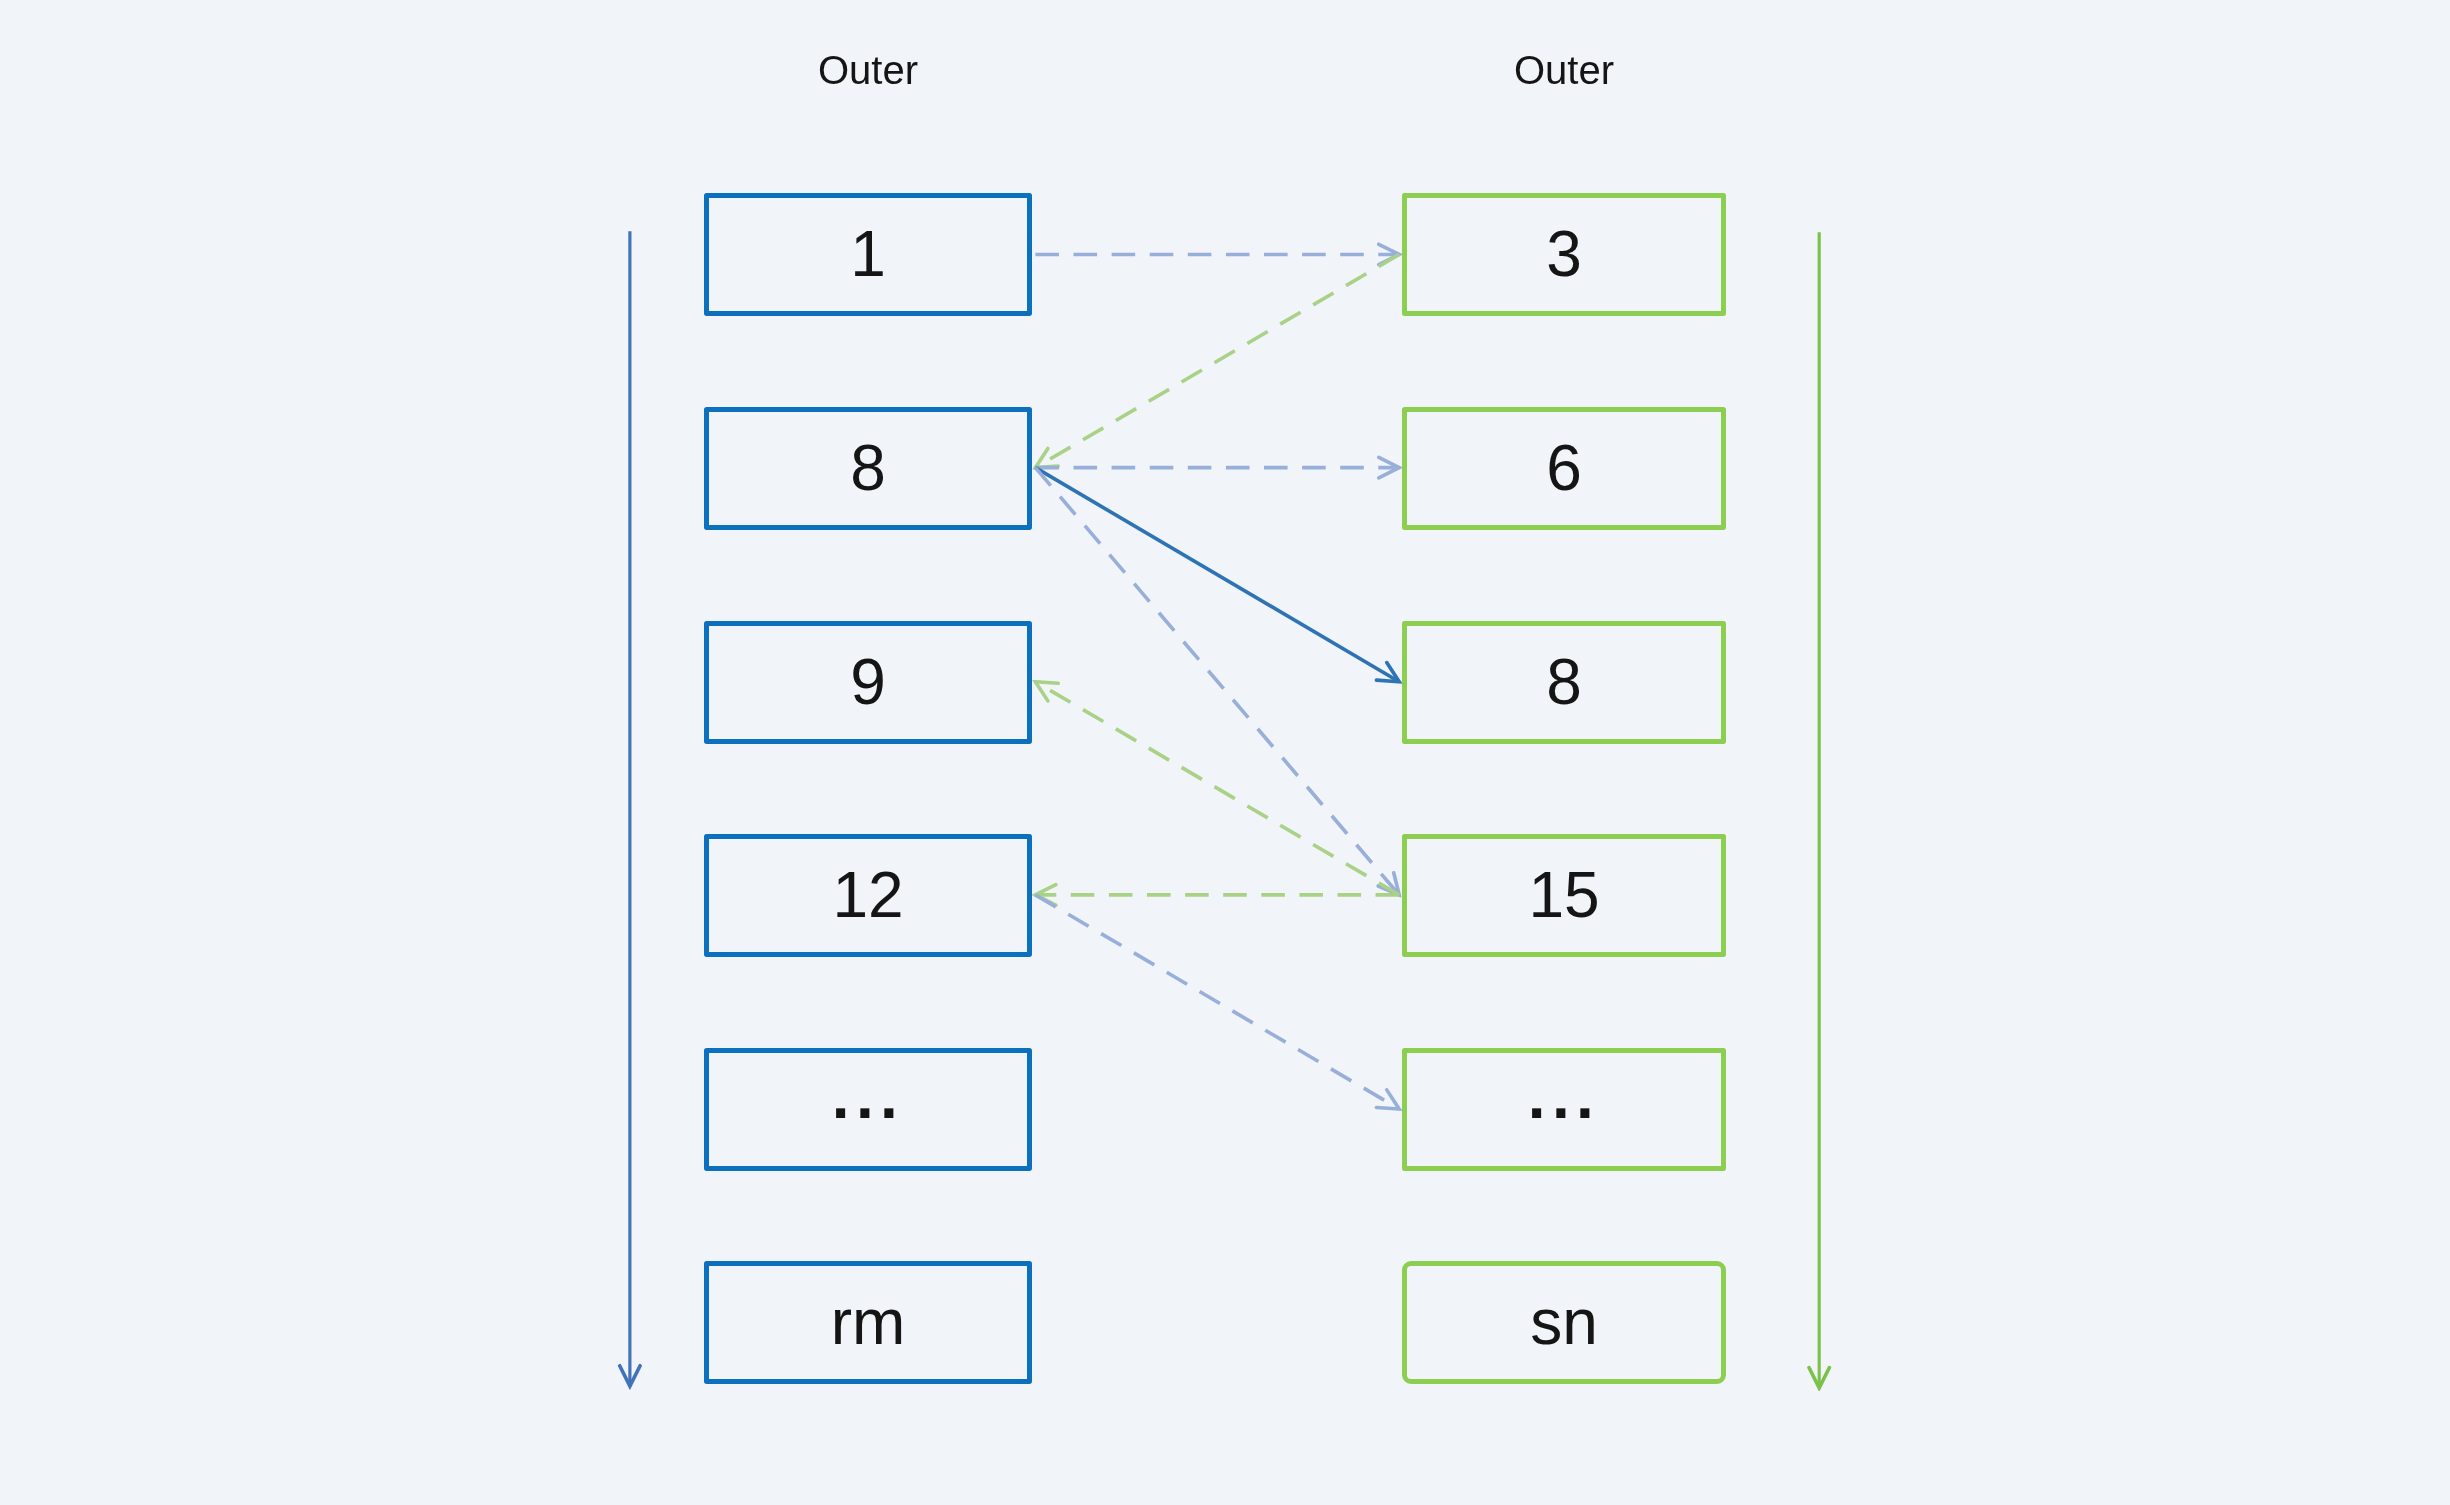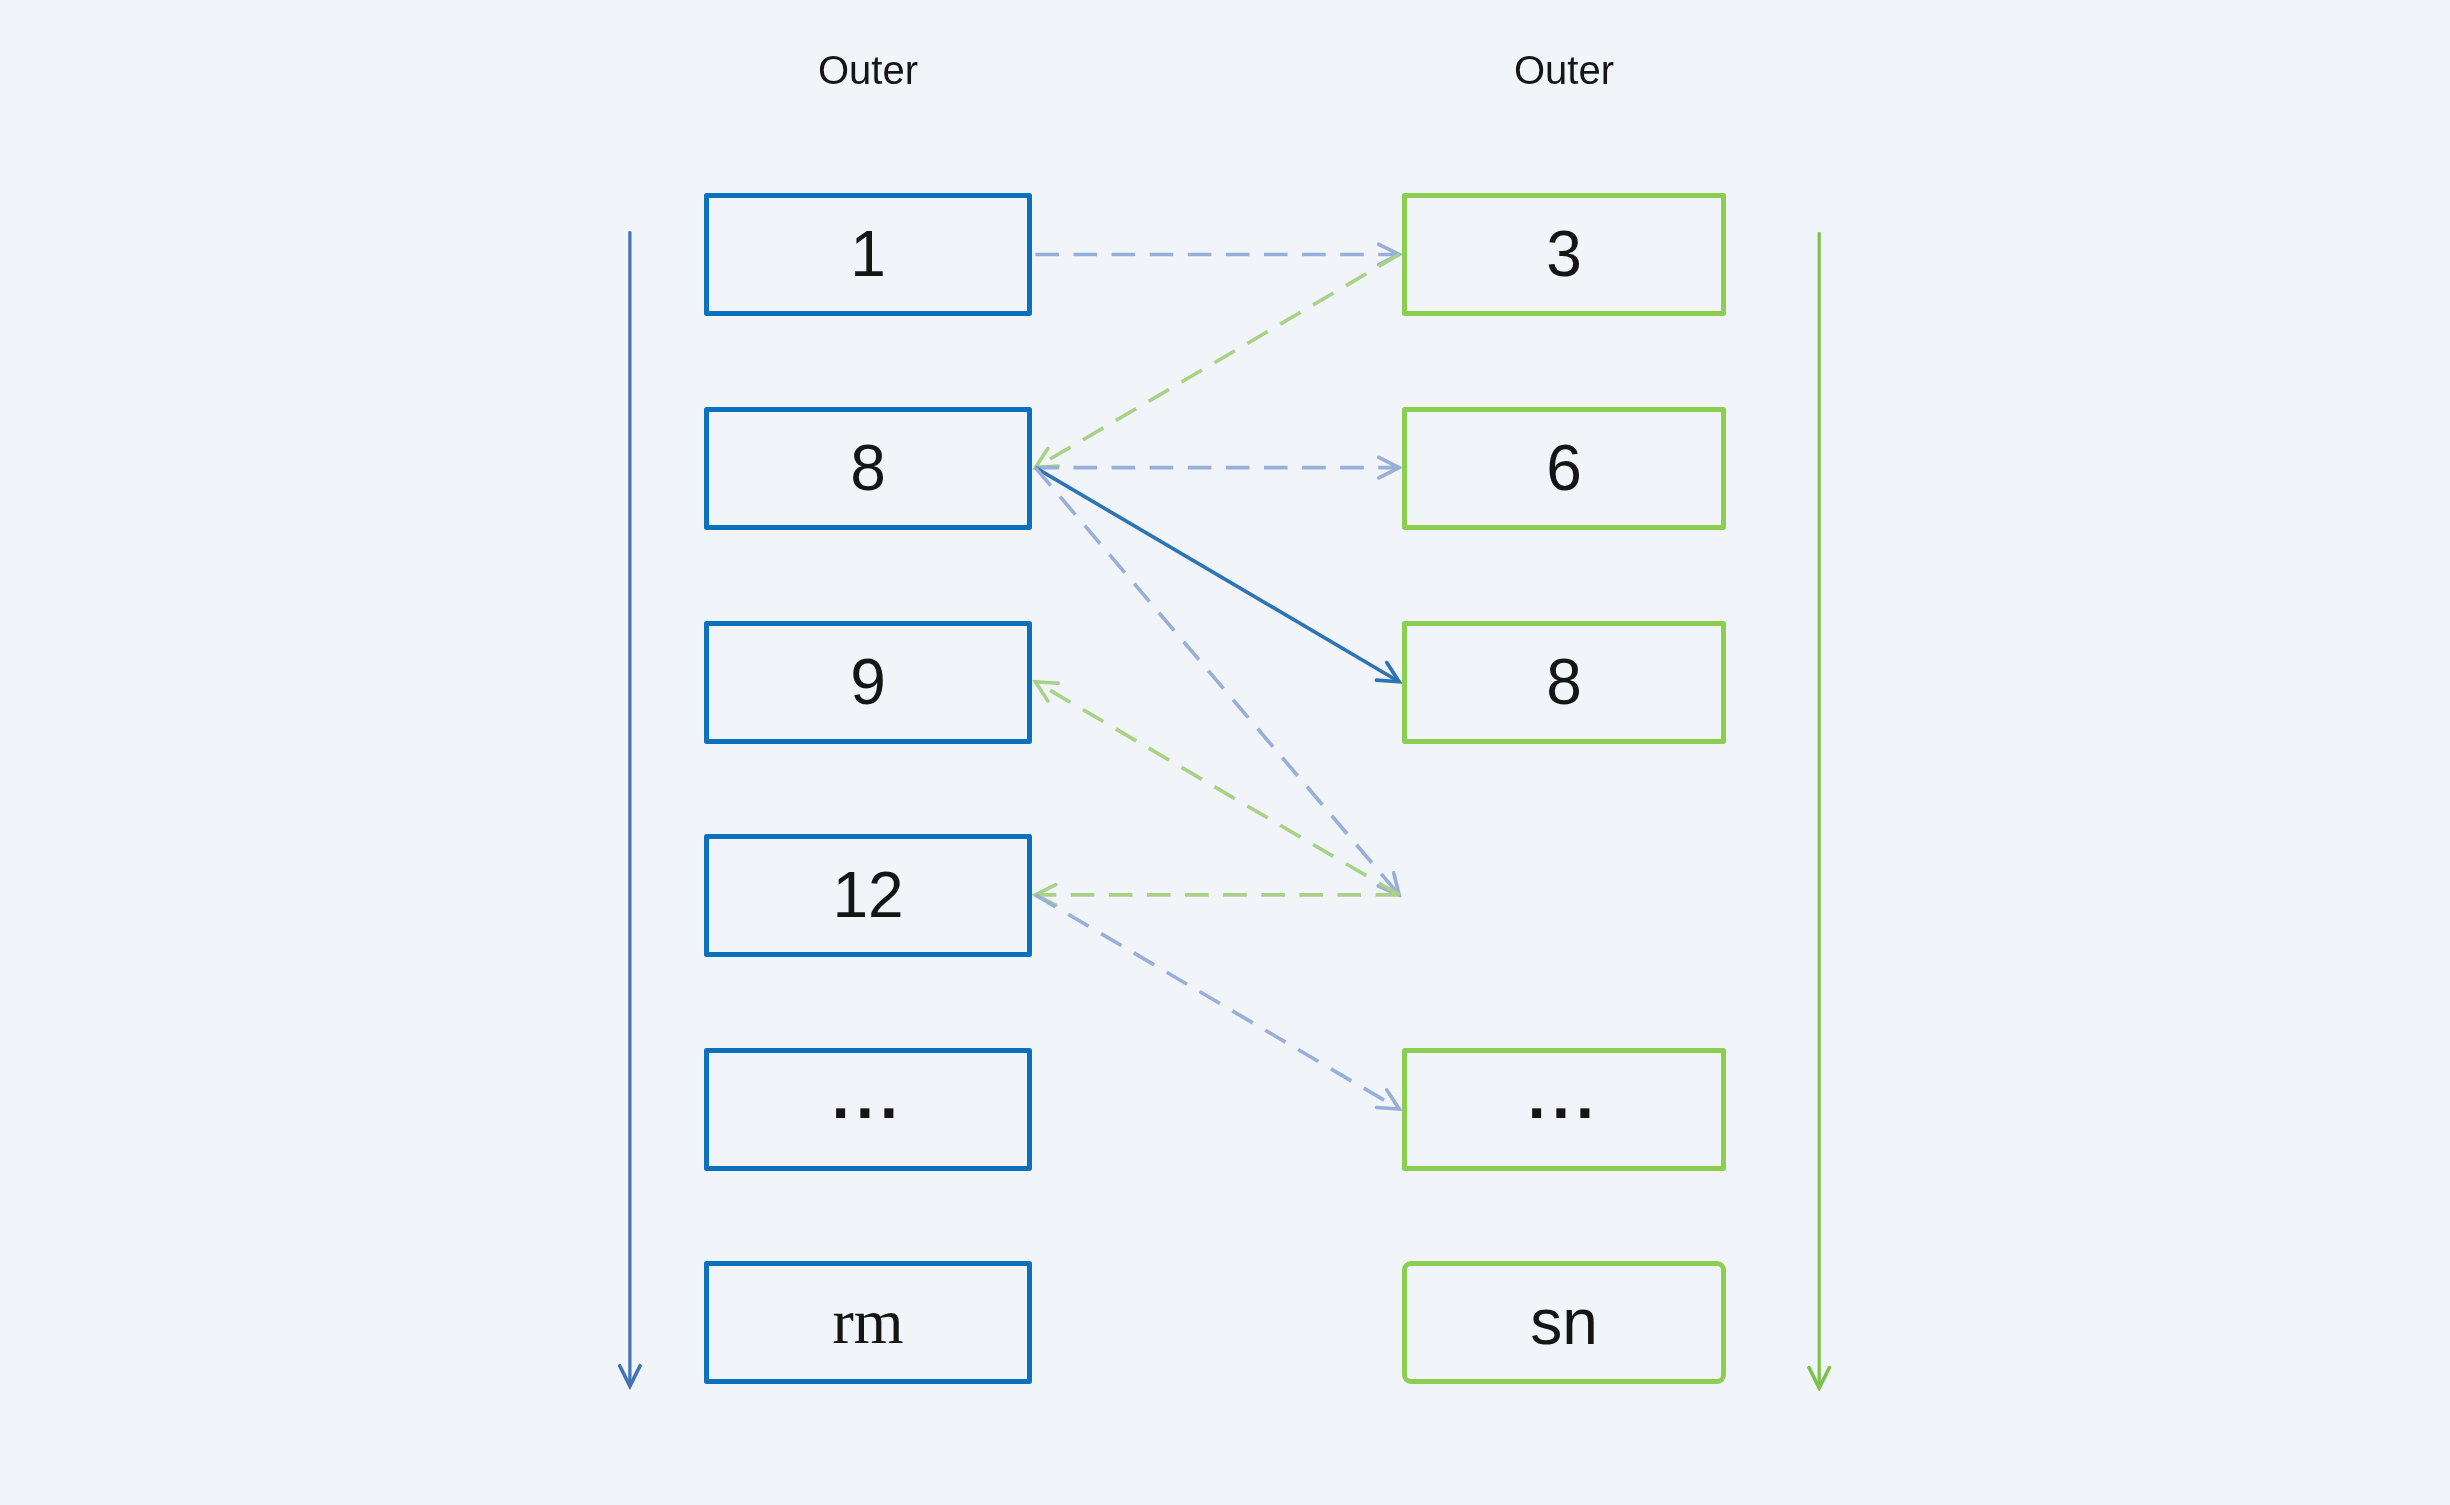--- a/index.html
+++ b/index.html
@@ -102,33 +102,36 @@
   </div>
   <div class="box outer" style="left: 704px; top: 621px; width: 328px; height: 123px;">
     <span class="val">9</span>
   </div>
   <div class="box outer" style="left: 704px; top: 834px; width: 328px; height: 123px;">
     <span class="val">12</span>
   </div>
   <div class="box outer" style="left: 704px; top: 1048px; width: 328px; height: 123px;">
     <span class="val dots">...</span>
   </div>
-  <div class="box outer" style="left: 704px; top: 1261px; width: 328px; height: 123px; font-family: Liberation Serif, serif;">
+  <div class="box outer" style="left: 704px; top: 1261px; width: 328px; height: 123px;">
     <span class="val">rm</span>
   </div>
 
   <div class="box inner" style="left: 1402px; top: 193px; width: 324px; height: 123px;">
     <span class="val">3</span>
   </div>
   <div class="box inner" style="left: 1402px; top: 407px; width: 324px; height: 123px;">
     <span class="val">6</span>
   </div>
   <div class="box inner" style="left: 1402px; top: 621px; width: 324px; height: 123px;">
     <span class="val">8</span>
   </div>
+  <div class="box inner" style="left: 1402px; top: 834px; width: 324px; height: 123px;">
+    <span class="val">15</span>
+  </div>
   <div class="box inner" style="left: 1402px; top: 1048px; width: 324px; height: 123px;">
     <span class="val dots">...</span>
   </div>
   <div class="box inner" style="left: 1402px; top: 1261px; width: 324px; height: 123px; border-radius: 9px;">
     <span class="val">sn</span>
   </div>
 
 </div>
 
 

